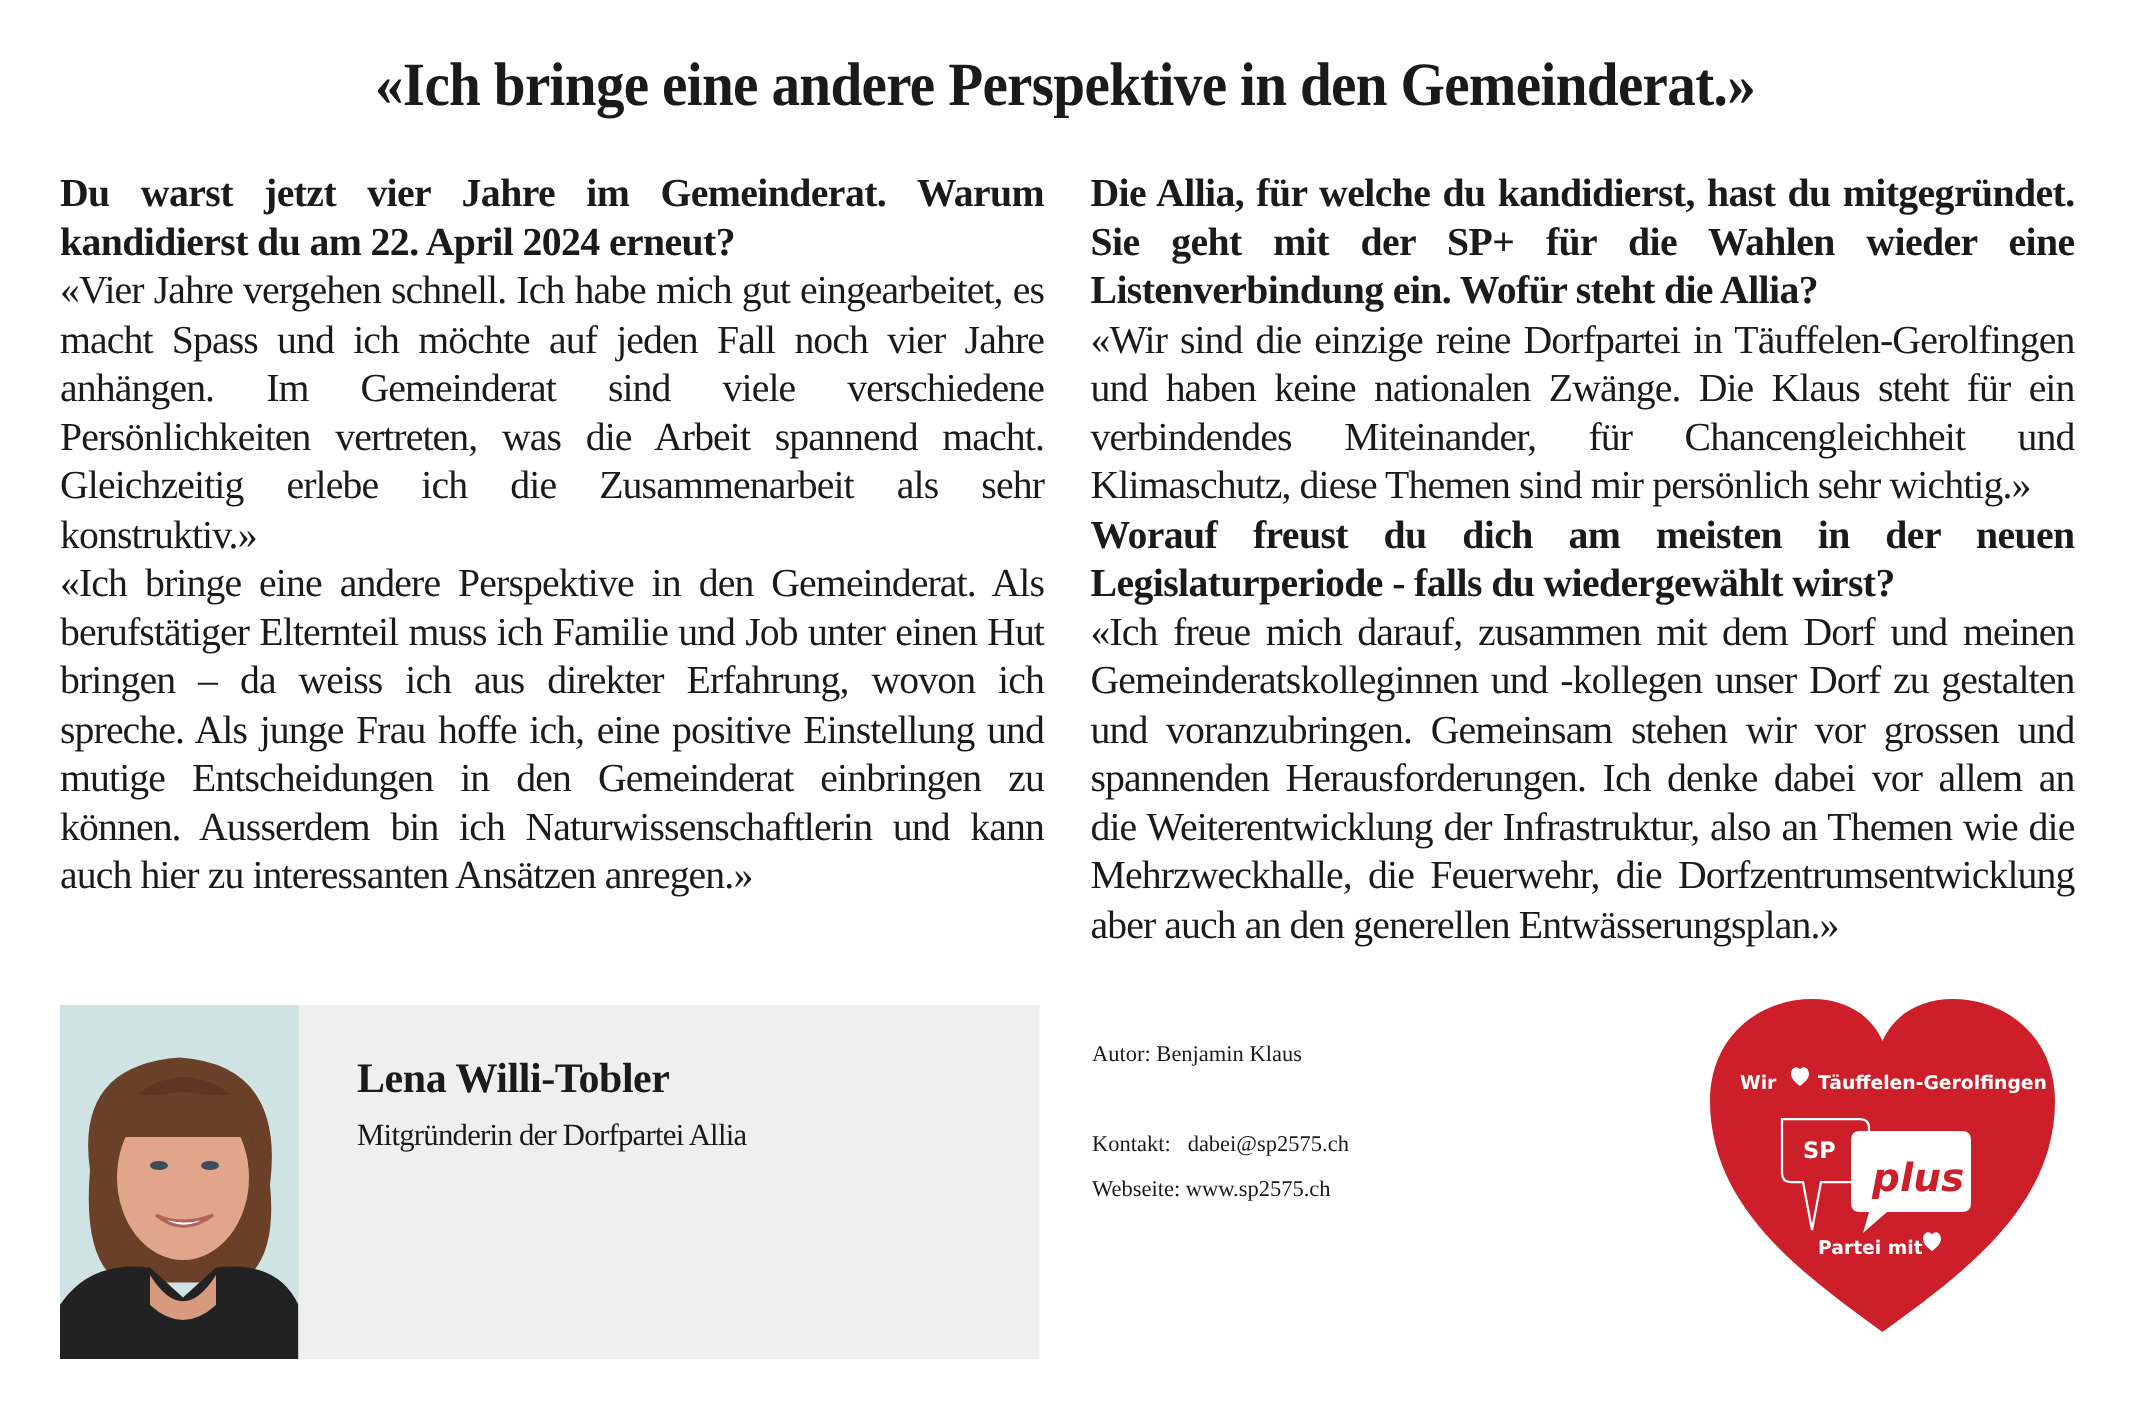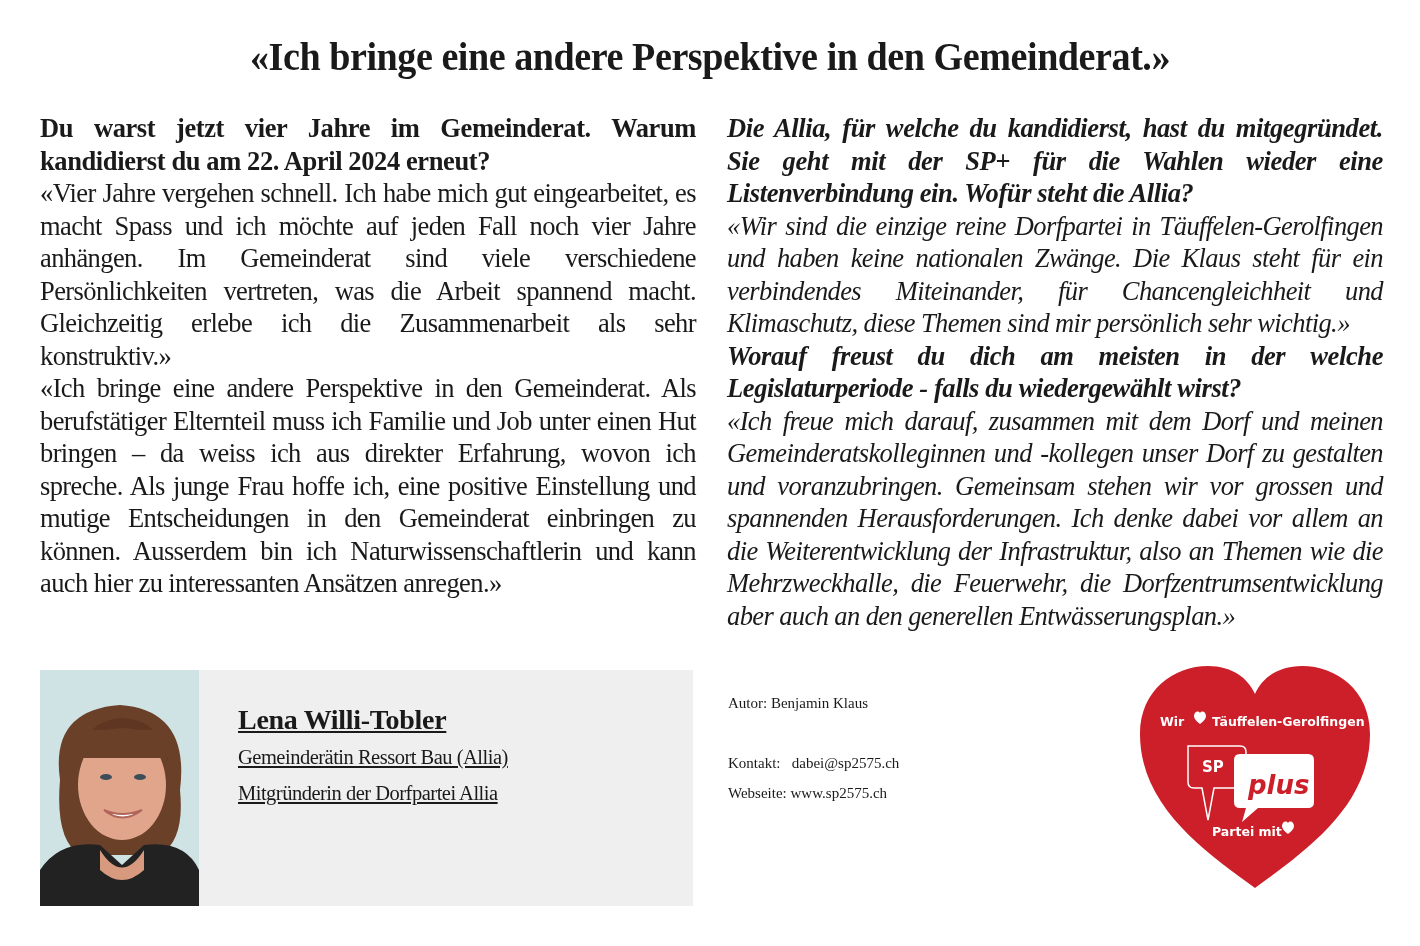--- a/index.html
+++ b/index.html
@@ -11,34 +11,34 @@
     position: absolute; left: 0; top: 32px; width: 1420px; text-align: center;
     font-size: 41px; font-weight: bold; letter-spacing: -0.5px;
     transform: scaleX(0.93); transform-origin: center;
   }
   .col {
     position: absolute; top: 112px; width: 656px;
     font-size: 26.5px; line-height: 32.5px; text-align: justify;
     hyphens: manual;
   }
   .col.left { left: 40px; }
-  .col.right { left: 727px; font-style: italic; }
+  .col.right { left: 727px; }
   .q { font-weight: bold; letter-spacing: -0.4px; }
   .a { letter-spacing: -0.6px; }
   .col p { margin: 0; }
 
   .profile {
     position: absolute; left: 40px; top: 670px; width: 653px; height: 236px;
     background: #efefef;
   }
   .photo {
     position: absolute; left: 0; top: 0; width: 159px; height: 236px;
     background: #cfe3e4; overflow: hidden;
   }
-  .profile-text { position: absolute; left: 198px; top: 34px; text-decoration: underline; }
+  .profile-text { position: absolute; left: 198px; top: 34px; }
   .pname { font-size: 28px; font-weight: bold; margin: 0 0 10px 0; letter-spacing: -0.3px; }
   .prole { font-size: 20.5px; margin: 0 0 13px 0; letter-spacing: -0.5px; }
 
   .info {
     position: absolute; left: 728px; top: 688px; width: 323px;
     font-size: 15px; line-height: 30px;
   }
   .info p { margin: 0; }
   .info .gap { height: 30px; }
   .info .just { text-align: justify; text-align-last: left; }
@@ -52,42 +52,41 @@
 
 <div class="col left">
   <p class="q">Du warst jetzt vier Jahre im Gemeinderat. Warum kandidierst du am 22. April 2024 erneut?</p>
   <p class="a">«Vier Jahre vergehen schnell. Ich habe mich gut eingearbeitet, es macht Spass und ich möchte auf jeden Fall noch vier Jahre anhängen. Im Gemeinderat sind viele verschiedene Persönlichkeiten vertreten, was die Arbeit spannend macht. Gleichzeitig erlebe ich die Zusammenarbeit als sehr konstruktiv.»</p>
   <p class="a">«Ich bringe eine andere Perspektive in den Gemeinderat. Als berufstätiger Elternteil muss ich Familie und Job unter einen Hut bringen – da weiss ich aus direkter Erfahrung, wovon ich spreche. Als junge Frau hoffe ich, eine positive Einstellung und mutige Entscheidungen in den Gemeinderat einbringen zu können. Ausserdem bin ich Naturwissenschaftlerin und kann auch hier zu interessanten Ansätzen anregen.»</p>
 </div>
 
 <div class="col right">
   <p class="q">Die Allia, für welche du kandidierst, hast du mitgegründet. Sie geht mit der SP+ für die Wahlen wieder eine Listenverbindung ein. Wofür steht die Allia?</p>
   <p class="a">«Wir sind die einzige reine Dorfpartei in Täuffelen-Gerolfingen und haben keine nationalen Zwänge. Die Klaus steht für ein verbindendes Miteinander, für Chancengleichheit und Klimaschutz, diese Themen sind mir persönlich sehr wichtig.»</p>
-  <p class="q">Worauf freust du dich am meisten in der welche Legislaturperiode - falls du wiedergewählt wirst?</p>
+  <p class="q">Worauf freust du dich am meisten in der neuen Legislaturperiode - falls du wiedergewählt wirst?</p>
   <p class="a">«Ich freue mich darauf, zusammen mit dem Dorf und meinen Gemeinderatskolleginnen und -kollegen unser Dorf zu gestalten und voranzubringen. Gemeinsam stehen wir vor grossen und spannenden Herausforderungen. Ich denke dabei vor allem an die Weiterentwicklung der Infrastruktur, also an Themen wie die Mehrzweckhalle, die Feuerwehr, die Dorfzentrumsentwicklung aber auch an den generellen Entwässerungsplan.»</p>
 </div>
 
 <div class="profile">
   <div class="photo">
     <svg width="159" height="236" viewBox="0 0 159 236">
       <rect width="159" height="236" fill="#cfe3e4"></rect>
       <path d="M20 110 Q10 40 80 35 Q150 40 140 120 Q145 170 120 185 L40 185 Q15 170 20 110Z" fill="#6b4029"></path>
       <ellipse cx="82" cy="115" rx="44" ry="55" fill="#e0a58a"></ellipse>
       <path d="M38 90 Q45 50 82 48 Q122 50 128 92 L128 80 Q120 60 82 58 Q45 60 38 80Z" fill="#5e3622"></path>
       <rect x="38" y="60" width="90" height="28" fill="#6b4029"></rect>
       <ellipse cx="66" cy="107" rx="6" ry="3" fill="#3d4e5a"></ellipse>
       <ellipse cx="100" cy="107" rx="6" ry="3" fill="#3d4e5a"></ellipse>
       <path d="M64 140 Q82 155 102 140 Q82 148 64 140Z" fill="#ffffff" stroke="#b0645a" stroke-width="2"></path>
       <path d="M0 200 Q20 170 60 175 L82 195 L104 175 Q145 170 159 200 L159 236 L0 236Z" fill="#222222"></path>
       <path d="M60 180 Q82 215 104 180 L104 200 Q82 220 60 200Z" fill="#d89a7e"></path>
     </svg>
   </div>
   <div class="profile-text">
     <p class="pname">Lena Willi-Tobler</p>
-    <p class="prole">Gemeinderätin Ressort Bau (Allia)</p>
     <p class="prole">Mitgründerin der Dorfpartei Allia</p>
   </div>
 </div>
 
 <div class="info">
   <p>Autor: Benjamin Klaus</p>
   <div class="gap"></div>
   <p>
     <span>Kontakt:</span>&nbsp;&nbsp;&nbsp;<span>dabei@sp2575.ch</span>
   </p>

